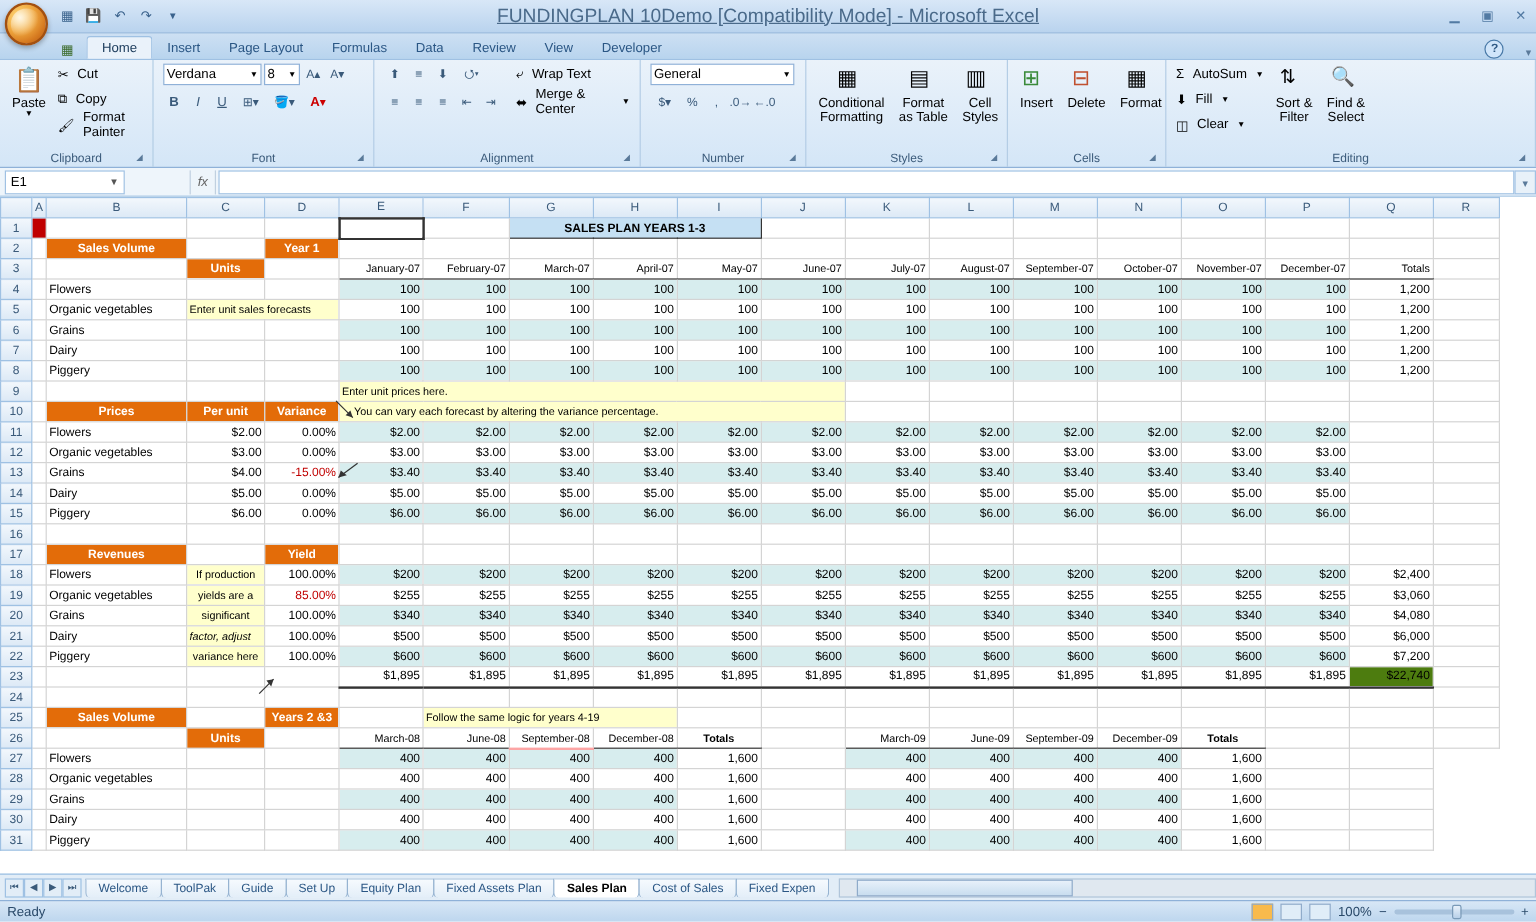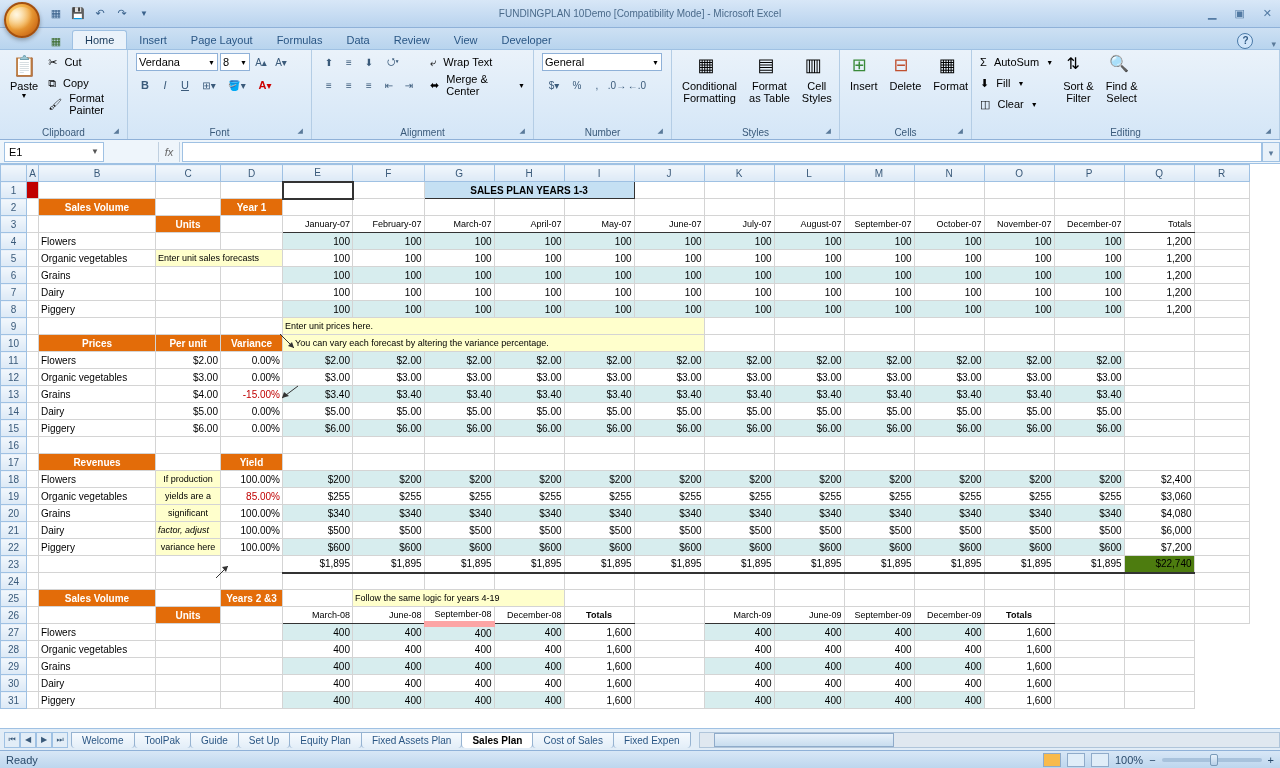--- a/index.html
+++ b/index.html
@@ -2,21 +2,21 @@
 <html><head>
 <meta charset="utf-8">
 <style>
 *{box-sizing:border-box;margin:0;padding:0;font-family:"Segoe UI",Tahoma,sans-serif;font-size:11px;}
 body{background:#cfe2f3;overflow:hidden;width:1280px;height:768px;position:relative;}
 .titlebar{height:28px;background:linear-gradient(#d8e7f7,#b9d3ee);display:flex;align-items:center;padding:0 4px;border-bottom:1px solid #8fb1d8;}
 .office-btn{width:36px;height:36px;border-radius:50%;background:radial-gradient(circle at 30% 30%,#ffd97a 0%,#f0a940 40%,#d67a20 70%,#b05510 100%);border:2px solid #a35010;position:absolute;top:2px;left:4px;z-index:20;box-shadow:0 2px 4px rgba(0,0,0,0.3);}
 .office-btn::before{content:"";position:absolute;inset:3px;border-radius:50%;background:radial-gradient(circle at 30% 30%,rgba(255,255,255,0.8),rgba(255,255,255,0) 60%);}
 .qat{margin-left:44px;display:flex;gap:6px;align-items:center;}
 .qat-icon{width:16px;height:16px;display:flex;align-items:center;justify-content:center;color:#3a628c;font-size:11px;}
-.title-text{position:absolute;left:50%;transform:translateX(-50%);color:#4a6a8a;font-size:10px;}
+.title-text{position:absolute;left:50%;transform:translateX(-50%);color:#4a6a8a;font-size:16px;text-decoration:underline;}
 .win-controls{margin-left:auto;display:flex;gap:10px;color:#527aa3;font-size:11px;}
 .win-controls span{cursor:pointer;padding:0 4px;}
 .tabbar{height:22px;background:linear-gradient(#cde0f3,#b8d4ee);display:flex;align-items:flex-end;padding-left:48px;border-bottom:1px solid #9fc1e3;}
 .tab{padding:3px 12px;color:#2a5684;border-radius:3px 3px 0 0;cursor:pointer;}
 .tab.active{background:#eaf2fa;border:1px solid #9fc1e3;border-bottom:none;color:#1a3a5a;}
 .help-icon{margin-left:auto;margin-right:18px;color:#305a85;width:16px;height:16px;border-radius:50%;background:#d0e5fa;border:1px solid #4a7aa8;text-align:center;line-height:14px;font-size:10px;font-weight:bold;}
 .ribbon{height:90px;background:linear-gradient(#eaf2fa,#d4e6f7);display:flex;border-bottom:1px solid #8fb1d8;}
 .rgroup{border-right:1px solid #b4cde5;padding:2px 6px 0 6px;display:flex;flex-direction:column;height:100%;}
 .rgroup-body{flex:1;display:flex;align-items:flex-start;gap:4px;}
 .rgroup-label{text-align:center;font-size:10px;color:#3a5a7a;padding:1px 0;position:relative;}
@@ -838,21 +838,21 @@
             <td></td>
           </tr>
           <tr>
             <th class="rowh">26</th>
             <td></td>
             <td></td>
             <td class="hdr-orange2">Units</td>
             <td></td>
             <td class="val-r" style="font-size:9px;border-bottom:1px solid #333;">March-08</td>
             <td class="val-r" style="font-size:9px;border-bottom:1px solid #333;padding-left:36px;">June-08</td>
-            <td class="val-r" style="font-size:9px;border-bottom:6px solid #fca5a5;">September-08</td>
+            <td class="val-r" style="font-size:9px;border-bottom:2px solid #fca5a5;">September-08</td>
             <td class="val-r" style="font-size:9px;border-bottom:1px solid #333;">December-08</td>
             <td class="val-r" style="font-size:9px;border-bottom:1px solid #333;font-weight:bold;text-align:center;">Totals</td>
             <td></td>
             <td class="val-r" style="font-size:9px;border-bottom:1px solid #333;">March-09</td>
             <td class="val-r" style="font-size:9px;border-bottom:1px solid #333;">June-09</td>
             <td class="val-r" style="font-size:9px;border-bottom:1px solid #333;">September-09</td>
             <td class="val-r" style="font-size:9px;border-bottom:1px solid #333;">December-09</td>
             <td class="val-r" style="font-size:9px;border-bottom:1px solid #333;font-weight:bold;text-align:center;">Totals</td>
             <td></td>
             <td></td>

